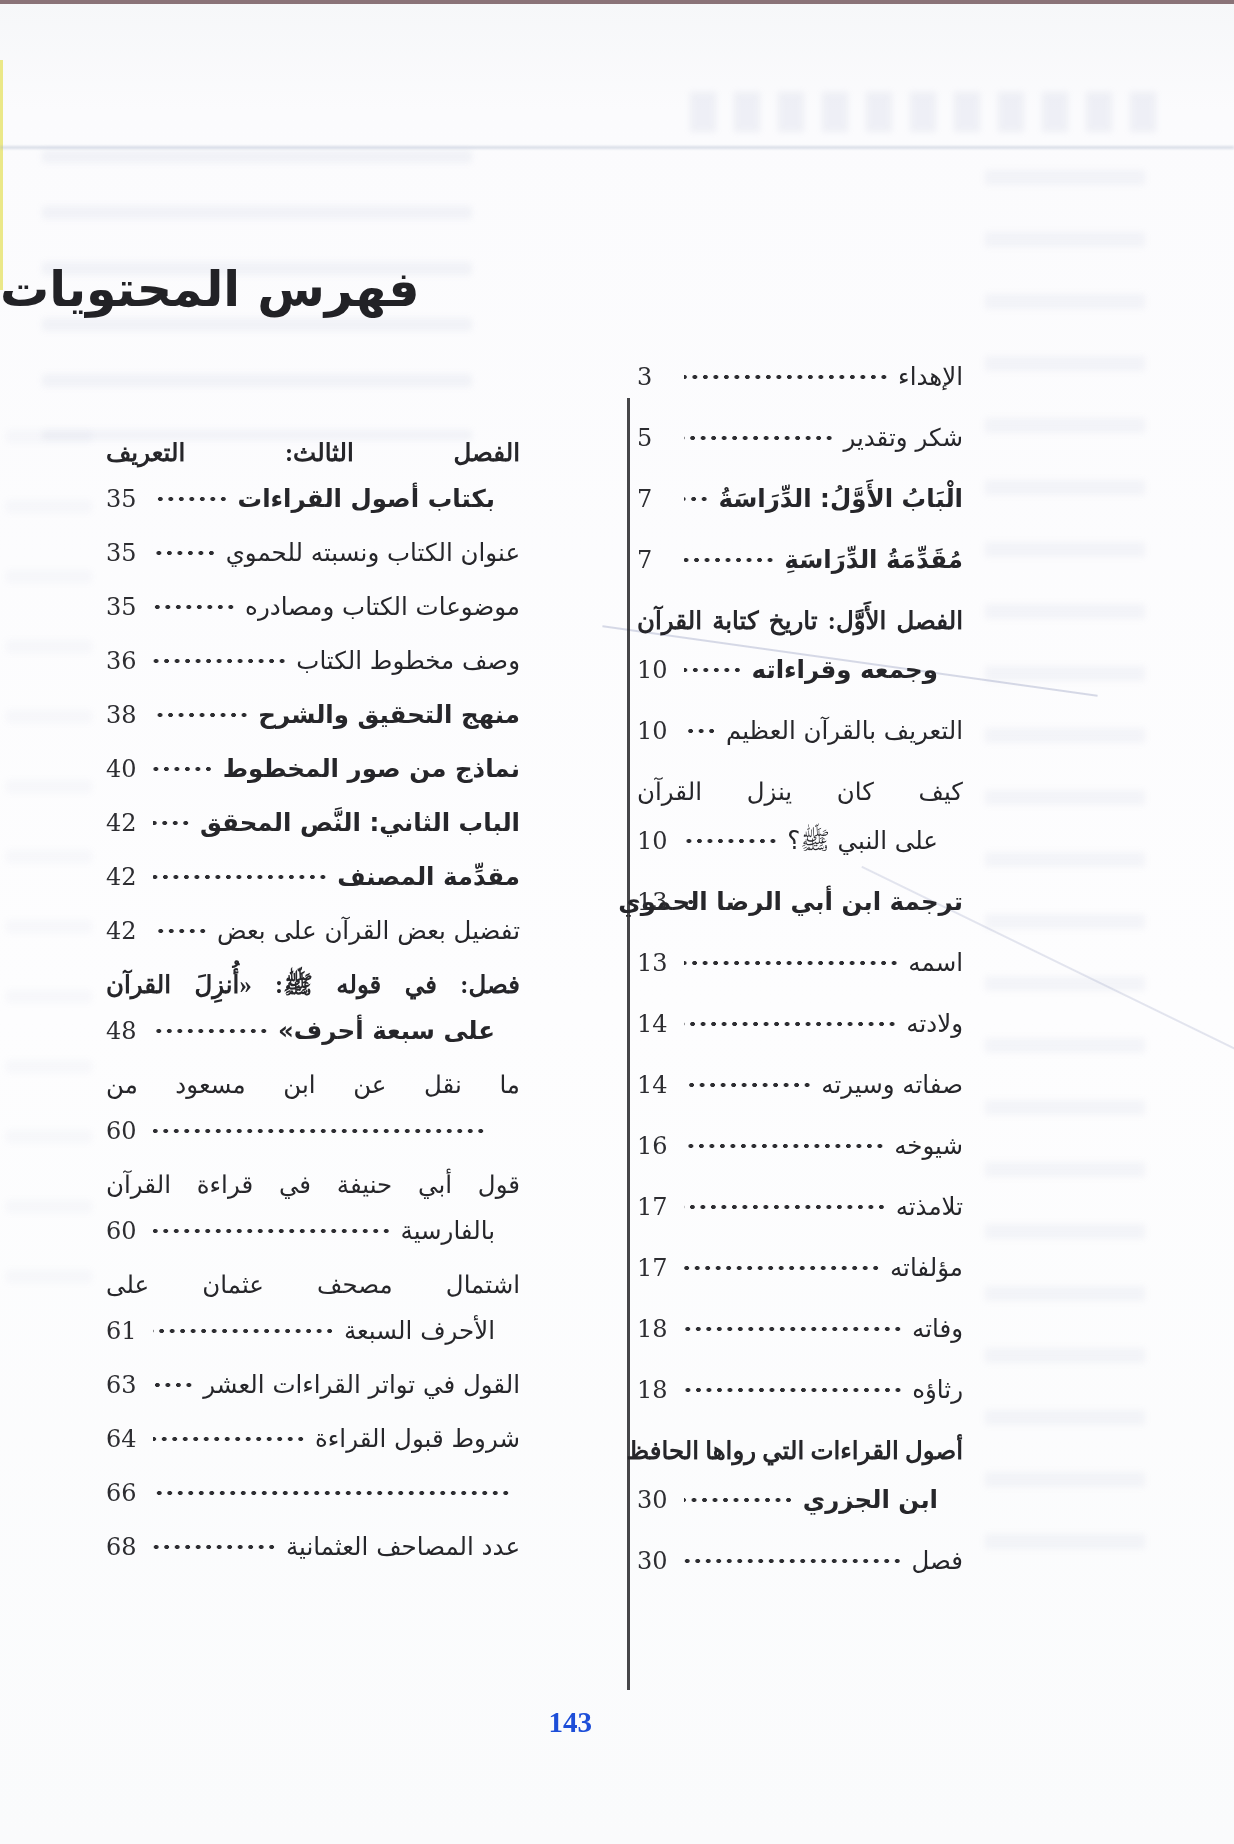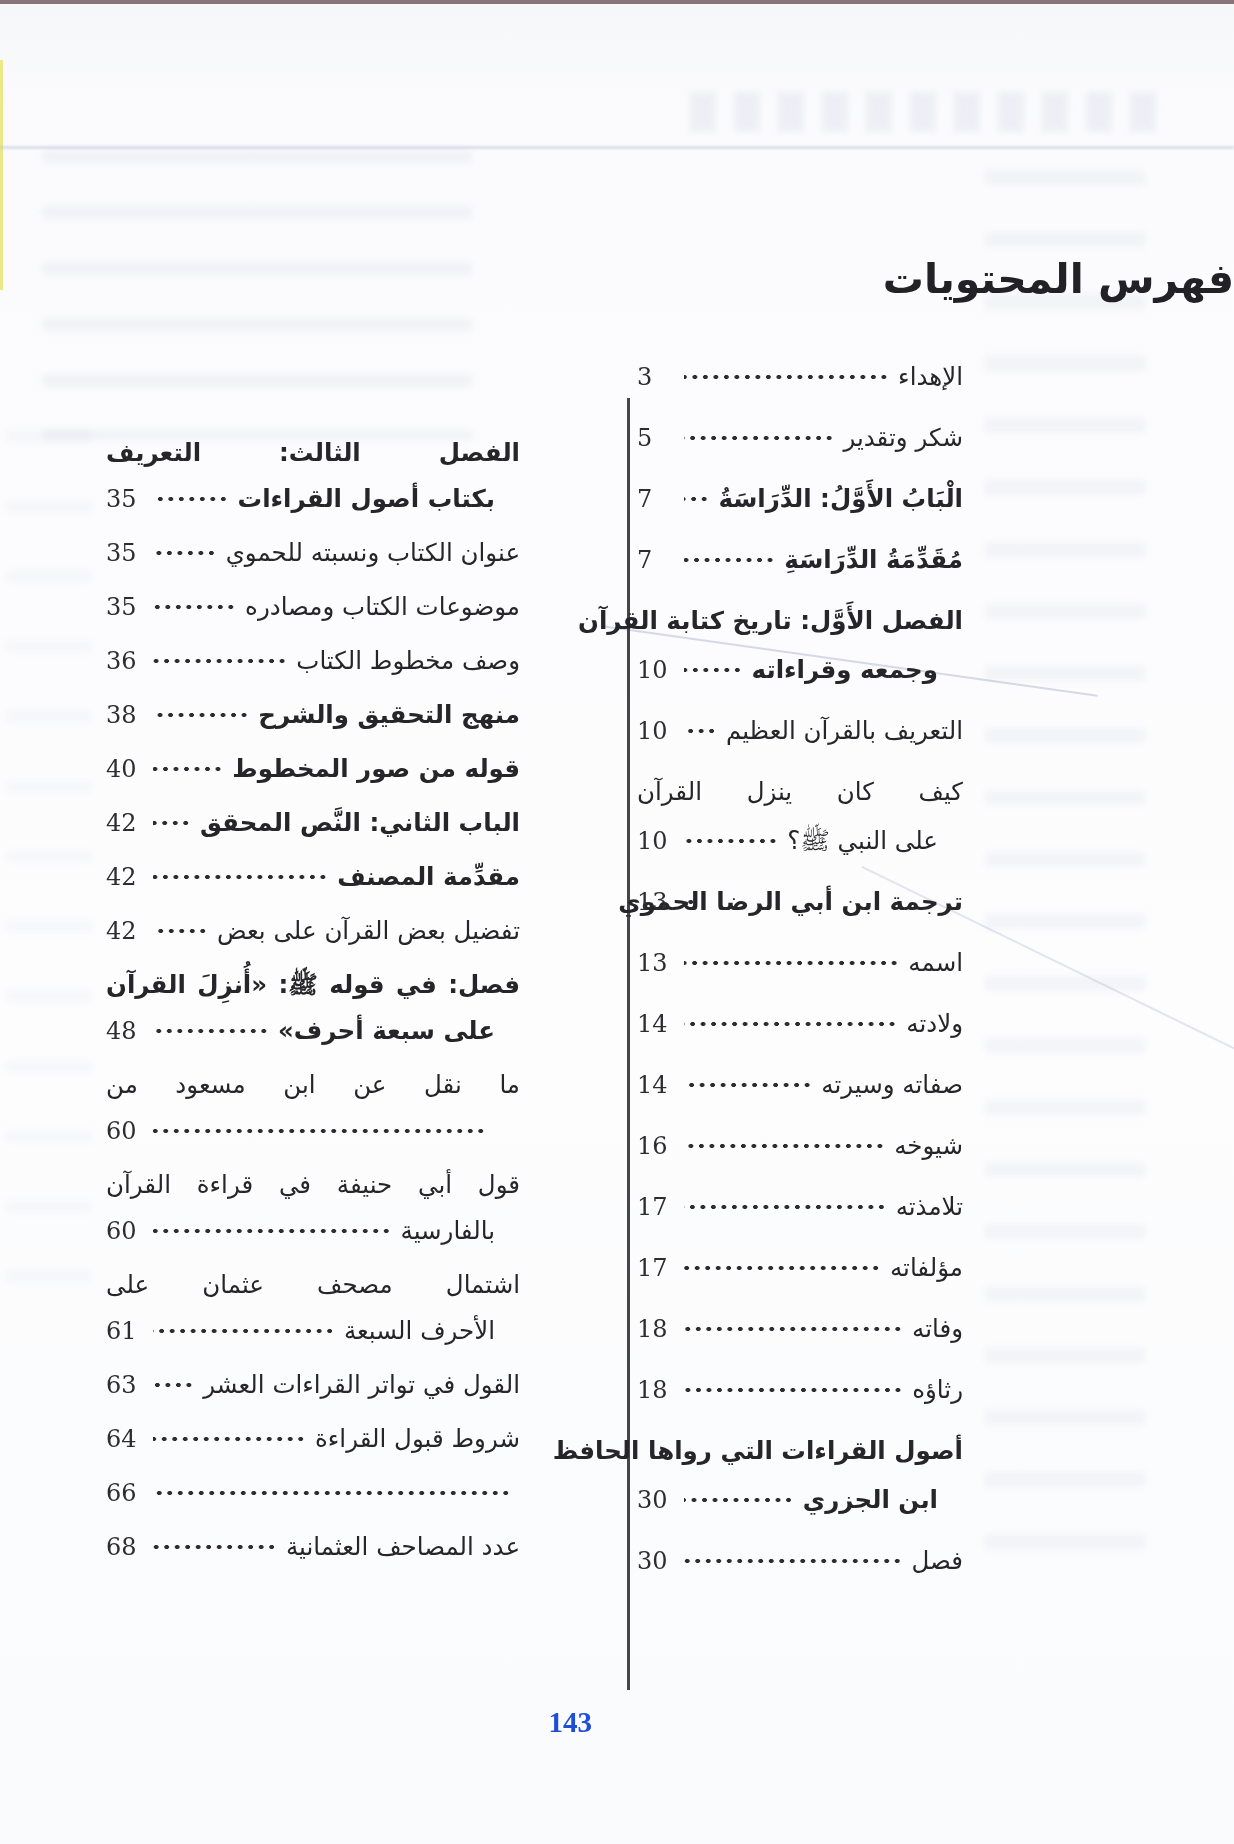--- a/index.html
+++ b/index.html
@@ -19,36 +19,36 @@
     background:repeating-linear-gradient(to right,rgba(150,160,195,.25) 0 26px,transparent 26px 44px);}
   .ghost-hline{left:0;top:146px;width:1234px;height:3px;background:rgba(165,175,200,.38);filter:blur(1px);}
   .ghost-rightcol{left:985px;top:170px;width:160px;height:1400px;opacity:.5;
     background:repeating-linear-gradient(to bottom,rgba(150,160,195,.18) 0 15px,transparent 15px 62px);}
   .ghost-leftmargin{left:6px;top:430px;width:86px;height:900px;opacity:.35;
     background:repeating-linear-gradient(to bottom,rgba(150,160,195,.16) 0 13px,transparent 13px 70px);}
   .crease1{left:600px;top:660px;width:500px;height:2px;background:rgba(130,140,180,.32);transform:rotate(8deg);filter:blur(.5px);}
   .crease2{left:840px;top:960px;width:430px;height:2px;background:rgba(130,140,180,.22);transform:rotate(26deg);filter:blur(.5px);}
 
   .page-title{
-    position:absolute;left:0;right:0;top:228px;text-align:right;
-    font-size:41px;font-weight:bold;letter-spacing:.5px;color:#222226;
+    position:absolute;left:0;right:0;top:228px;text-align:left;
+    font-size:49px;font-weight:bold;letter-spacing:.5px;color:#222226;
   }
   .column-divider{
     position:absolute;left:627px;top:398px;width:3px;height:1292px;
     background:#2c2c30;opacity:.88;
   }
   .toc-col{position:absolute;}
   .col-right{left:637px;width:326px;top:352px;font-size:24.5px;}
   .col-left{left:106px;width:414px;top:430px;font-size:24.5px;}
   .entry{margin-bottom:11px;}
   .col-left .entry{margin-bottom:8px;}
   .entry-line{display:block;line-height:49px;white-space:nowrap;}
   .col-left .entry-line{line-height:46px;}
   .entry-line.has-page{display:flex;align-items:baseline;}
-  .entry-line.multi-first{text-align:justify;text-align-last:justify;}
+  .entry-line.multi-first{text-align:justify;text-align-last:justify;font-family:Liberation Serif, serif;}
   .entry-line.cont{padding-right:25px;}
   .entry.bold .entry-text{font-weight:bold;}
   .entry-text{flex:0 1 auto;min-width:0;}
   .leader{
     flex:1 1 auto;min-width:12px;height:8px;margin:0 9px;align-self:baseline;
     transform:translateY(-4px);
     background:radial-gradient(circle at center,#2d2d31 2.1px,transparent 2.5px);
     background-size:10.5px 8px;background-repeat:repeat-x;background-position:right center;
   }
   .pnum{
@@ -240,21 +240,21 @@
     </div>
     <div class="entry bold">
       <div class="entry-line has-page">
         <span class="entry-text">منهج التحقيق والشرح</span>
         <span class="leader"></span>
         <span class="pnum">38</span>
       </div>
     </div>
     <div class="entry bold">
       <div class="entry-line has-page">
-        <span class="entry-text">قوله من صور المخطوط</span>
+        <span class="entry-text">نماذج من صور المخطوط</span>
         <span class="leader"></span>
         <span class="pnum">40</span>
       </div>
     </div>
     <div class="entry bold">
       <div class="entry-line has-page">
         <span class="entry-text">الباب الثاني: النَّص المحقق</span>
         <span class="leader"></span>
         <span class="pnum">42</span>
       </div>

